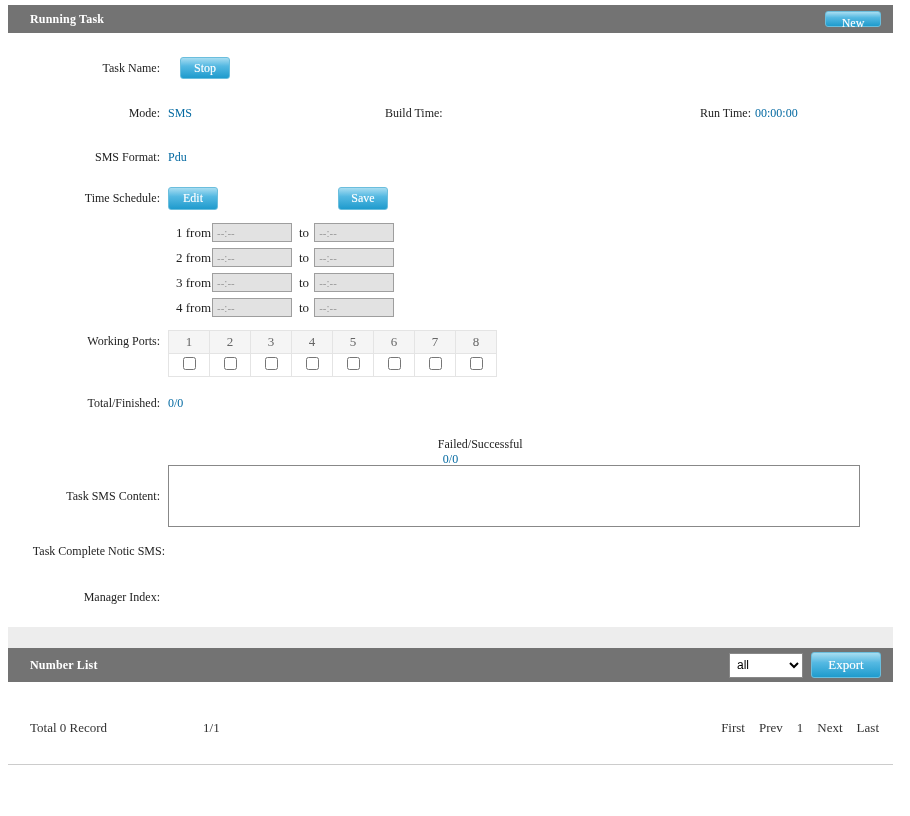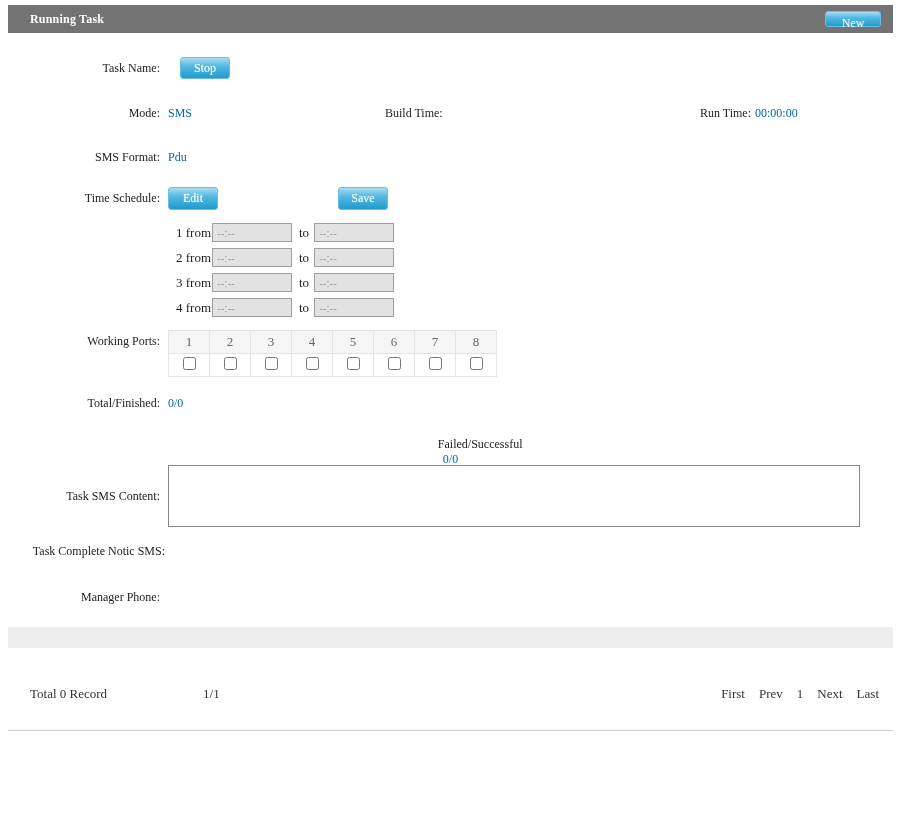--- a/index.html
+++ b/index.html
@@ -272,28 +272,37 @@
       <span class="lbl">Task SMS Content:</span>
       <textarea class="sms-textarea" readonly="" style=""></textarea>
     </div>
 
     <div class="row row-notic">
       <span class="lbl">Task Complete Notic SMS:</span>
       <span class="val"></span>
     </div>
 
     <div class="row row-manager">
-      <span class="lbl">Manager Phone:</span>
+      <span class="lbl">Manager Index:</span>
       <span class="val"></span>
     </div>
 
   </div>
 
   <div class="gray-band"></div>
 
+  <div class="bar bar2">
+    <span class="bar-title">Number List</span>
+    <span class="nl-controls">
+      <select class="nl-select">
+        <option>all</option>
+      </select>
+      <button class="btn btn-export">Export</button>
+    </span>
+  </div>
 
 
   <div class="pagination">
     <span>Total 0 Record</span>
     <span class="page-indicator">1/1</span>
     <span class="pager">
       <span>First</span>
       <span>Prev</span>
       <span>1</span>
       <span>Next</span>

